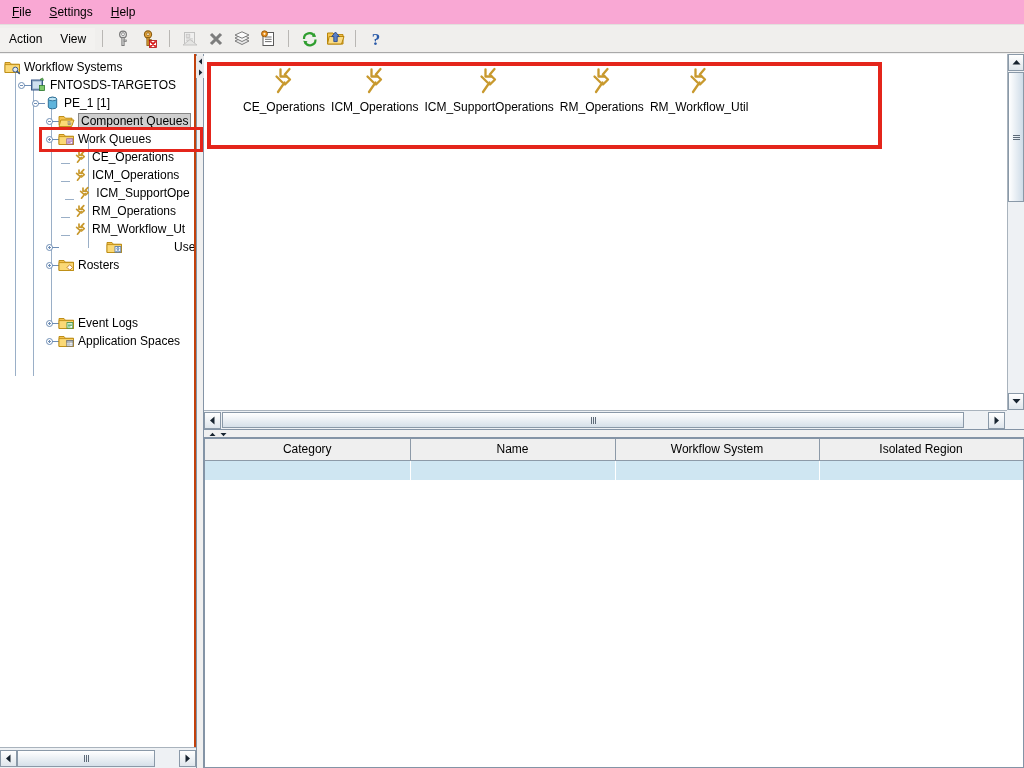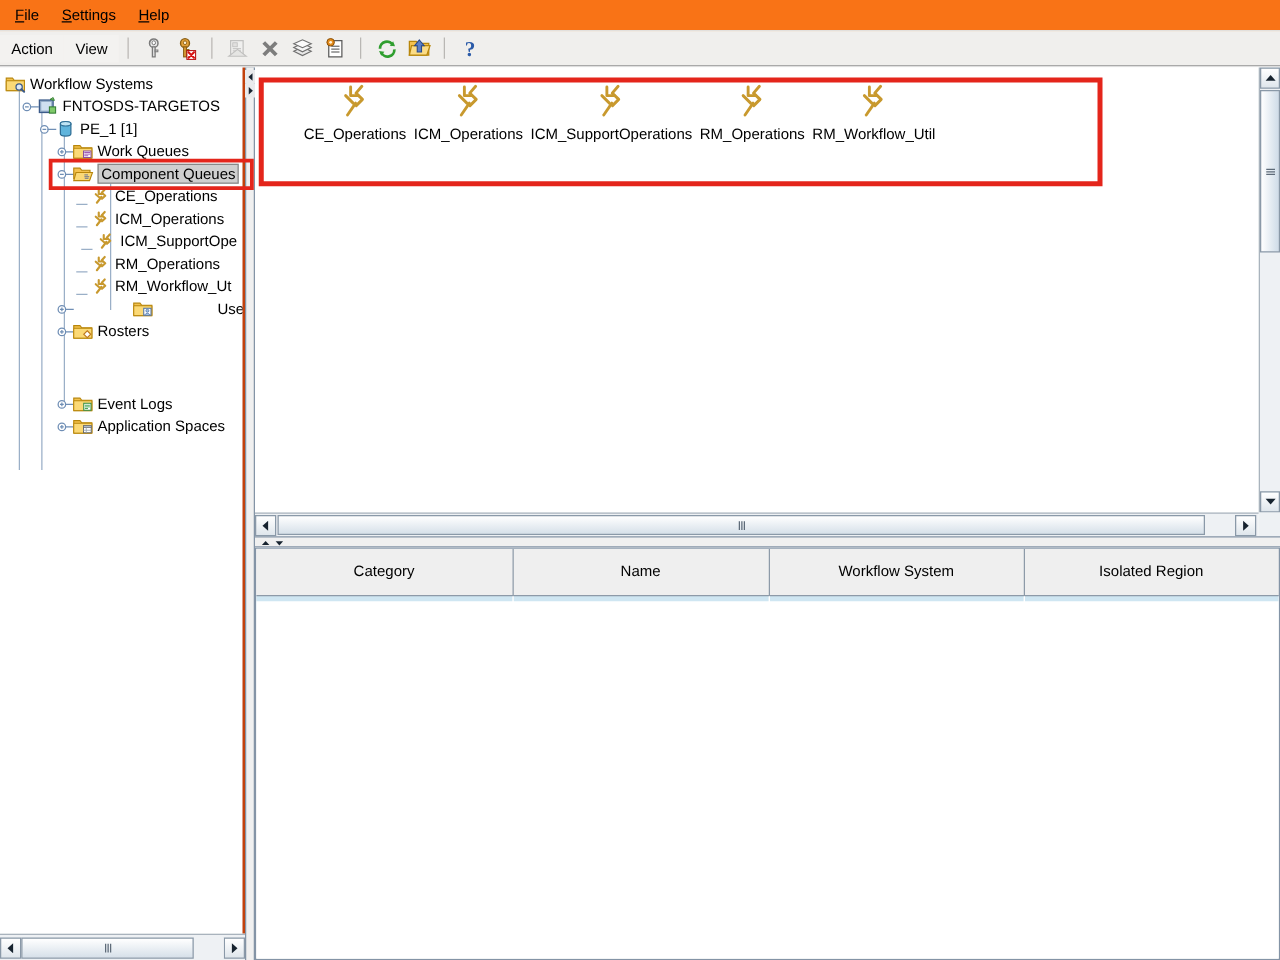--- a/index.html
+++ b/index.html
@@ -12,21 +12,21 @@
   }
   #app {
     position: relative;
     width: 1024px; height: 768px;
     background: #f0f0f0;
   }
 
   
   .menubar {
     position: absolute; left: 0; top: 0; width: 1024px; height: 25px;
-    background: #f97316;
+    background: #f9a8d4;
     border-bottom: 1px solid #e2e0dd;
     display: flex; align-items: center;
     padding-left: 4px;
   }
   .menu-item {
     font-size: 12px; color: #000; padding: 3px 10px 3px 8px;
     cursor: default; white-space: nowrap;
   }
   .menu-item .u { text-decoration: underline; }
 
@@ -231,21 +231,21 @@
     overflow: hidden;
   }
   table.grid {
     border-collapse: collapse; width: 818px; table-layout: fixed;
   }
   table.grid th {
     background: #efefef;
     border-right: 1px solid #8d9aa8;
     border-bottom: 1px solid #8d9aa8;
     font-size: 12px; font-weight: normal; color: #000;
-    height: 37px; text-align: center;
+    height: 21px; text-align: center;
     cursor: default;
   }
   table.grid td {
     background: #cfe6f2;
     border-right: 1px solid #ffffff;
     height: 20px;
     font-size: 12px; color: #000;
   }
   table.grid tr.blank td { background: #cfe6f2; }
   .table-below {
@@ -396,51 +396,51 @@
           </span>
           <span class="ticon">
             <svg width="17" height="16" viewBox="0 0 17 16">
               <ellipse cx="8.5" cy="4" rx="4.2" ry="1.8" fill="#9fd2e8" stroke="#2f6f96" stroke-width="1"></ellipse>
               <path d="M4.3 4 L4.3 12 A4.2 1.8 0 0 0 12.7 12 L12.7 4" fill="#5fb4dc" stroke="#2f6f96" stroke-width="1"></path>
               <ellipse cx="8.5" cy="4" rx="4.2" ry="1.8" fill="#bfe4f4" stroke="#2f6f96" stroke-width="0.9"></ellipse>
             </svg>
           </span>
           <span class="tlabel">PE_1 [1]</span>
         </div>
+        <div class="tnode sel" style="padding-left: 46px;">
+          <span class="handle exp">
+            <span class="hcirc"></span>
+            <span class="hbar"></span>
+            <span class="hline"></span>
+          </span>
+          <span class="ticon">
+            <svg width="17" height="16" viewBox="0 0 17 16">
+              <path d="M1 3.5 L6 3.5 L7.4 5.2 L14 5.2 L14 12 L1 12 Z" fill="#f4c24e" stroke="#b8860b" stroke-width="0.9"></path>
+              <path d="M2.8 7 L16 7 L13.6 13.5 L1 13.5 Z" fill="#fbd976" stroke="#b8860b" stroke-width="0.9"></path>
+              <path d="M9.5 8.8 L12.4 8.8 M9.5 10.2 L13.4 10.2 M9.8 11.6 L12.8 11.6" stroke="#8a8a8a" stroke-width="1"></path>
+            </svg>
+          </span>
+          <span class="tlabel">Component Queues</span>
+        </div>
         <div class="tnode" style="padding-left: 46px;">
           <span class="handle col">
             <span class="hcirc"></span>
             <span class="hbar"></span>
             <span class="hbar2"></span>
             <span class="hline"></span>
           </span>
           <span class="ticon">
             <svg width="17" height="16" viewBox="0 0 17 16">
               <path d="M1 3.5 L6 3.5 L7.4 5.2 L15.5 5.2 L15.5 13.5 L1 13.5 Z" fill="#f4c24e" stroke="#b8860b" stroke-width="0.9"></path>
               <path d="M1 5.6 L15.5 5.6 L15.5 13.5 L1 13.5 Z" fill="#fbd976" stroke="#b8860b" stroke-width="0.8"></path>
               <rect x="8.8" y="7.8" width="6" height="5.2" fill="#ffffff" stroke="#8a4fa0" stroke-width="0.8"></rect>
               <path d="M9.4 9 L14.2 9 M9.4 10.3 L14.2 10.3 M9.4 11.6 L12.6 11.6" stroke="#a05ab4" stroke-width="0.8"></path>
             </svg>
           </span>
           <span class="tlabel">Work Queues</span>
-        </div>
-        <div class="tnode sel" style="padding-left: 46px;">
-          <span class="handle exp">
-            <span class="hcirc"></span>
-            <span class="hbar"></span>
-            <span class="hline"></span>
-          </span>
-          <span class="ticon">
-            <svg width="17" height="16" viewBox="0 0 17 16">
-              <path d="M1 3.5 L6 3.5 L7.4 5.2 L14 5.2 L14 12 L1 12 Z" fill="#f4c24e" stroke="#b8860b" stroke-width="0.9"></path>
-              <path d="M2.8 7 L16 7 L13.6 13.5 L1 13.5 Z" fill="#fbd976" stroke="#b8860b" stroke-width="0.9"></path>
-              <path d="M9.5 8.8 L12.4 8.8 M9.5 10.2 L13.4 10.2 M9.8 11.6 L12.8 11.6" stroke="#8a8a8a" stroke-width="1"></path>
-            </svg>
-          </span>
-          <span class="tlabel">Component Queues</span>
         </div>
         <div class="tnode" style="padding-left: 60px;">
           <span class="leafdash">
             <span class="d"></span>
           </span>
           <span class="ticon">
             <svg width="17" height="16" viewBox="0 0 17 16">
               <g fill="none" stroke="#c8992e" stroke-width="1.7" stroke-linecap="round" stroke-linejoin="round">
                 <path d="M5.5 13.2 L9.2 8.4"></path>
                 <path d="M7.0 3.0 L7.0 6.2 L10.3 6.2"></path>

